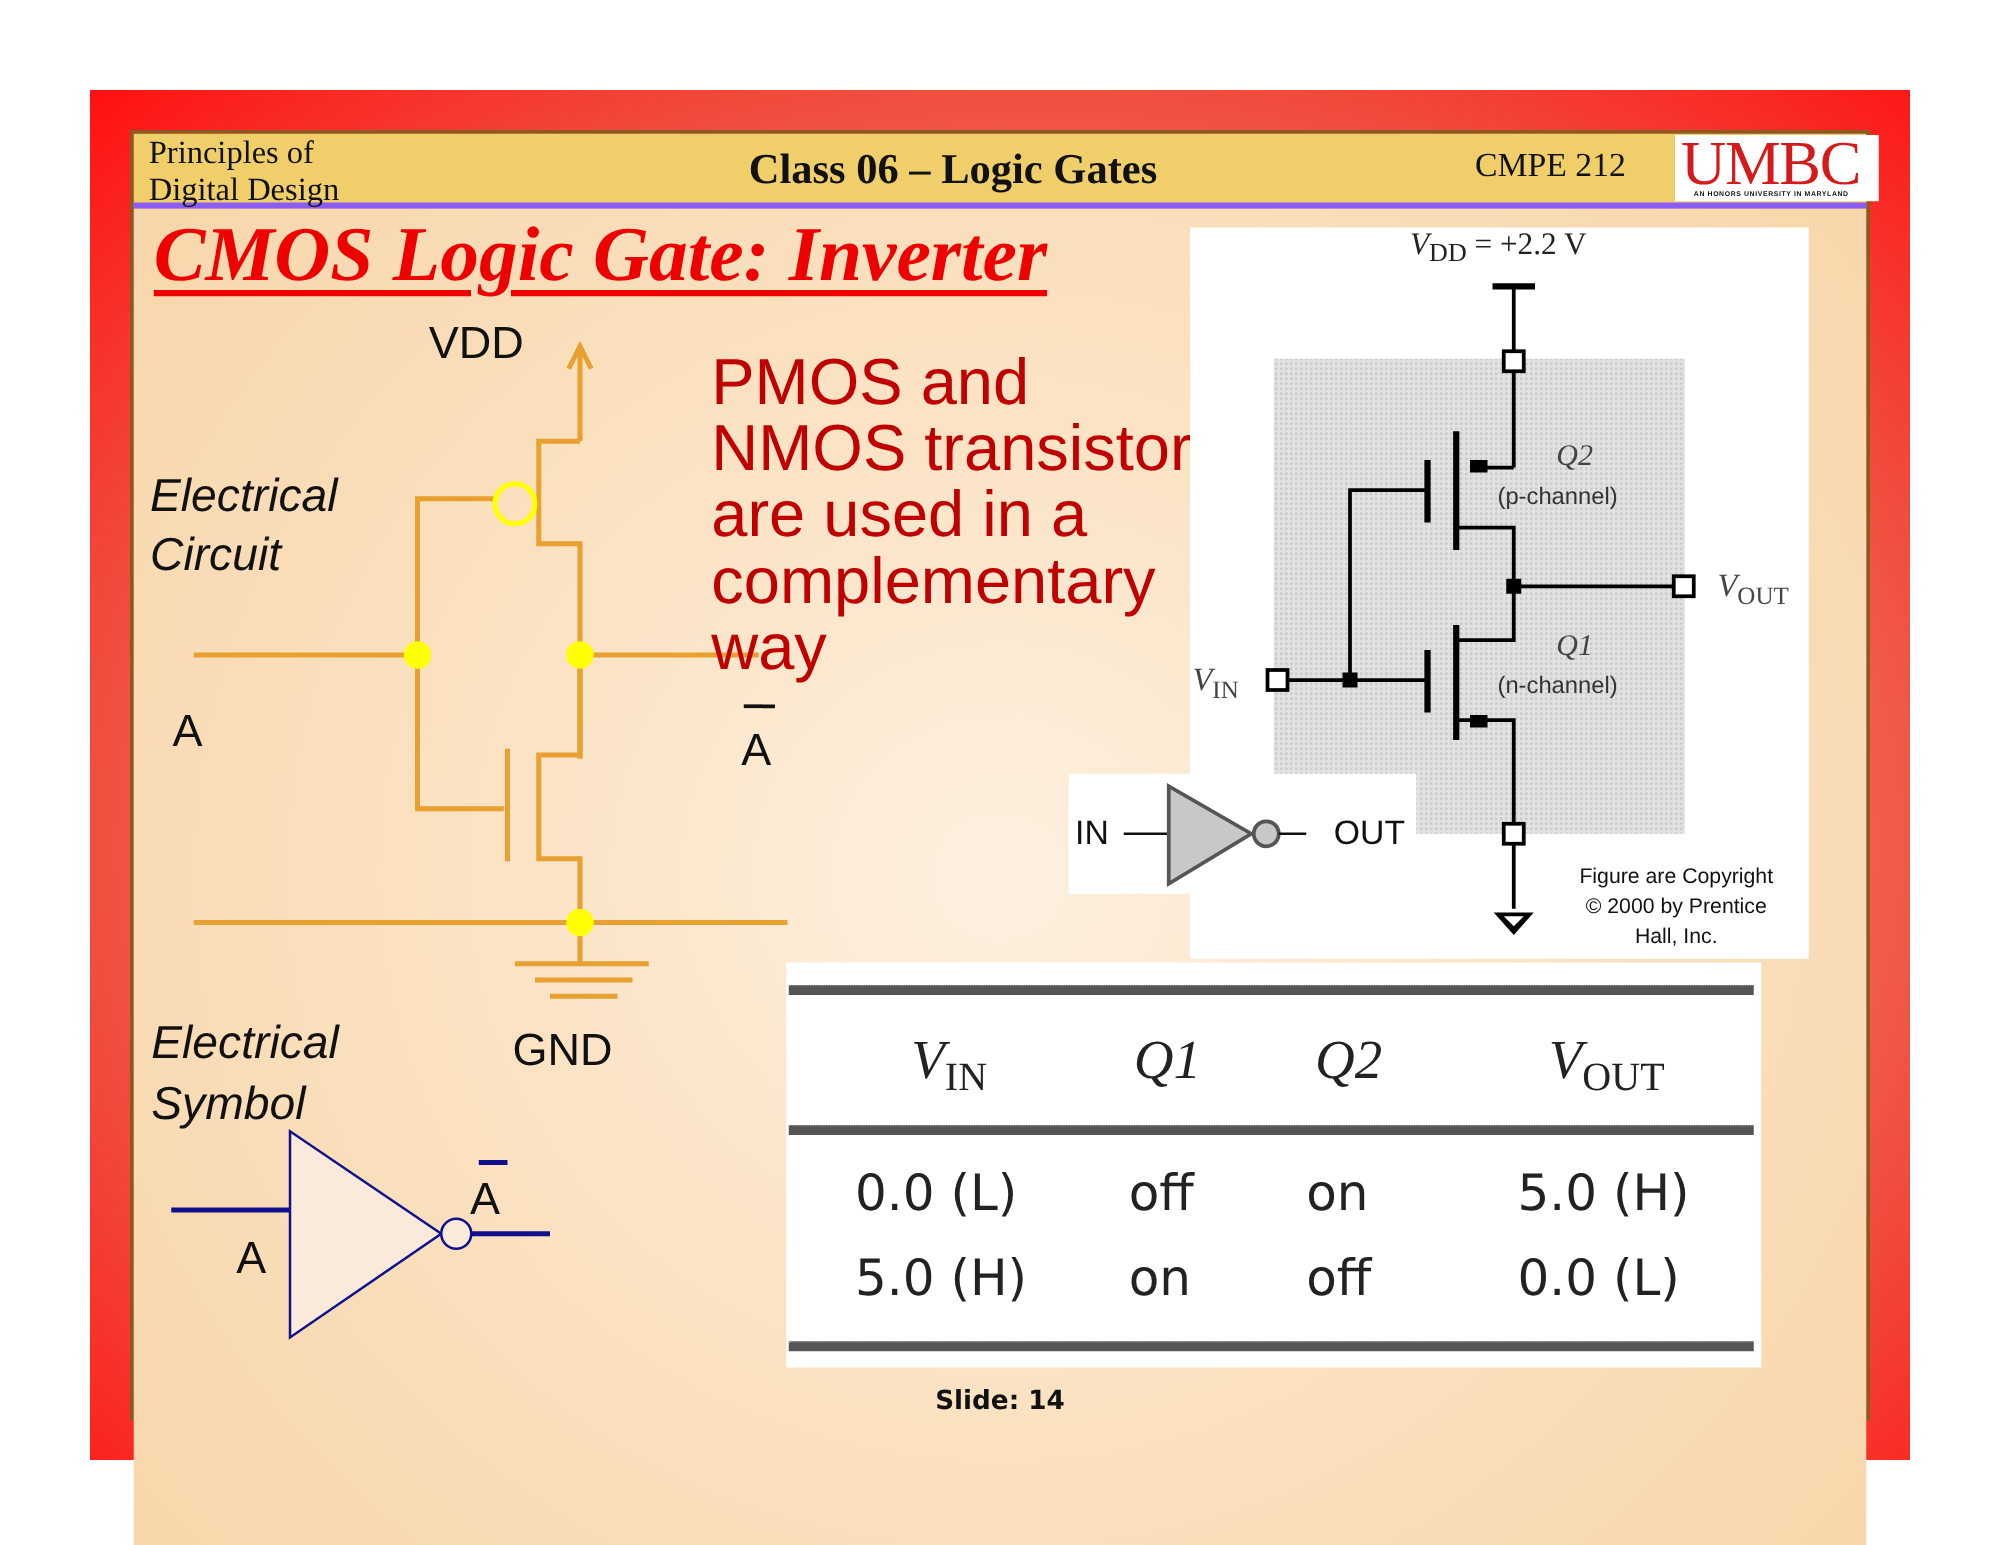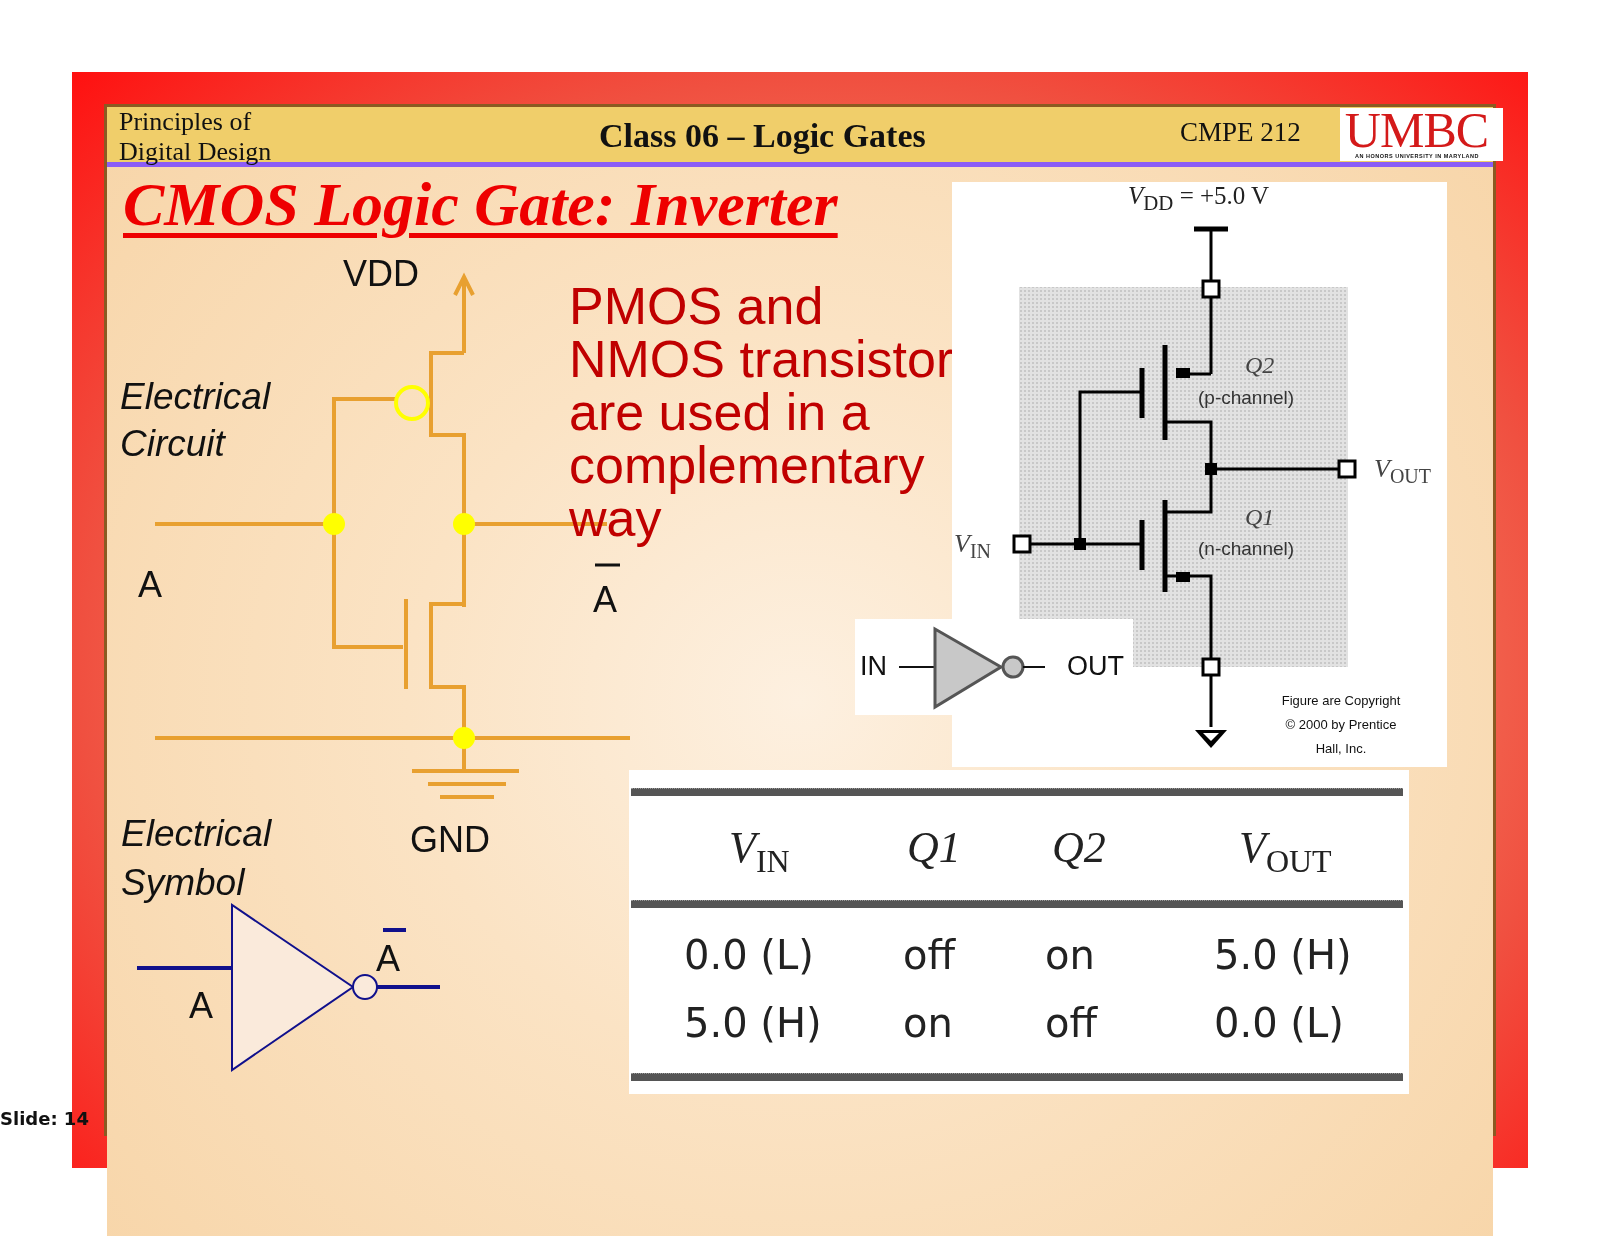--- a/index.html
+++ b/index.html
@@ -15,28 +15,28 @@
   .logo-text { position:absolute; left:0; top:-4px; width:153px; text-align:center; font-family:"Liberation Serif", serif; font-size:50px; line-height:52px; color:#d41a1a; letter-spacing:-1px; }
   .logo-sub { position:absolute; left:2px; top:45px; width:150px; text-align:center; font-size:5.5px; font-weight:bold; color:#111; letter-spacing:0.5px; }
   .content { position:absolute; left:107px; top:167px; width:1386px; height:1187px;
     background: radial-gradient(ellipse at 50% 45%, #fdf0e0 0%, #fbe3c4 40%, #f7d4a6 100%); }
   .slide-title { position:absolute; left:16px; top:2px; font-family:"Liberation Serif", serif; font-weight:bold; font-style:italic; font-size:62px; color:#ee0000; text-decoration:underline; text-decoration-thickness:5px; text-underline-offset:8px; }
   .lbl { position:absolute; color:#111; font-family:"Liberation Sans", sans-serif; }
   .ital { font-style:italic; }
   .desc { position:absolute; left:428px; top:113px; width:420px; font-size:52px; line-height:53px; color:#c00000;margin-left:34px; }
   .circuit-svg { position:absolute; left:0; top:0; }
   .pic { position:absolute; left:845px; top:15px; width:495px; height:585px; background:#fff; }
-  .copyright { position:absolute; left:284px; top:507px; width:210px; text-align:center; font-size:13px; line-height:24px; color:#111; white-space:pre-line; }
+  .copyright { position:absolute; left:284px; top:507px; width:210px; text-align:center; font-size:17px; line-height:24px; color:#111; white-space:pre-line; }
   .sym-pic { position:absolute; left:748px; top:452px; width:278px; height:96px; background:#fff; }
   .table-pic { position:absolute; left:522px; top:603px; width:780px; height:324px; background:#fff; }
   .rule { position:absolute; left:2px; width:772px; height:7px; background:#555; border-top:1px dotted #999; }
   .th { position:absolute; font-family:"Liberation Serif", serif; font-style:italic; font-size:44px; color:#222; }
   .th sub { font-style:normal; font-size:32px; vertical-align:-10px; }
   .td { position:absolute; font-family:"DejaVu Sans", sans-serif; font-size:40px; color:#222; }
-  .footer { position:absolute; left:0; top:1108px; width:1600px; text-align:left; font-family:"DejaVu Sans", sans-serif; font-weight:bold; font-size:18px; color:#111; }
+  .footer { position:absolute; left:0; top:1108px; width:1600px; text-align:center; font-family:"DejaVu Sans", sans-serif; font-weight:bold; font-size:21px; color:#111; }
 </style>
 </head>
 <body>
 
 <div class="frame"></div>
 <div class="frame-inner"></div>
 
 <div class="header">
   <div class="course-title">Principles of
 Digital Design</div>
@@ -127,21 +127,21 @@
       <rect x="224" y="390" width="14" height="10" fill="#000"></rect>
       <rect x="253" y="281" width="12" height="12" fill="#000"></rect>
       <rect x="122" y="356" width="12" height="12" fill="#000"></rect>
       <rect x="251" y="99" width="16" height="16" fill="#fff" stroke="#000" stroke-width="3"></rect>
       <rect x="387" y="279" width="16" height="16" fill="#fff" stroke="#000" stroke-width="3"></rect>
       <rect x="62" y="354" width="16" height="16" fill="#fff" stroke="#000" stroke-width="3"></rect>
       <rect x="251" y="477" width="16" height="16" fill="#fff" stroke="#000" stroke-width="3"></rect>
       <polygon points="243,548 275,548 259,566" fill="#000"></polygon>
       <polygon points="251,551 267,551 259,559" fill="#fff"></polygon>
     </svg>
-    <div class="lbl" style="left:176px;top:0px;font-family:'Liberation Serif',serif;font-size:25px;color:#222;"><i>V</i><sub>DD</sub><span> = +5.0 V</span></div>
+    <div class="lbl" style="left:176px;top:0px;font-family:'Liberation Serif',serif;font-size:25px;color:#222;"><i>V</i><sub>DD</sub><span> = +2.2 V</span></div>
     <div class="lbl ital" style="left:293px;top:170px;font-family:'Liberation Serif',serif;font-size:24px;color:#444;">Q2</div>
     <div class="lbl" style="left:246px;top:205px;font-size:19px;color:#333;">(p-channel)</div>
     <div class="lbl ital" style="left:293px;top:322px;font-family:'Liberation Serif',serif;font-size:24px;color:#444;">Q1</div>
     <div class="lbl" style="left:246px;top:356px;font-size:19px;color:#333;">(n-channel)</div>
     <div class="lbl" style="left:422px;top:272px;font-family:'Liberation Serif',serif;font-size:26px;color:#444;"><i>V</i><sub style="font-size:20px;">OUT</sub></div>
     <div class="lbl" style="left:2px;top:347px;font-family:'Liberation Serif',serif;font-size:26px;color:#444;"><i>V</i><sub style="font-size:20px;">IN</sub></div>
     <div class="copyright">Figure are Copyright
 © 2000 by Prentice
 Hall, Inc.</div>
   </div>

